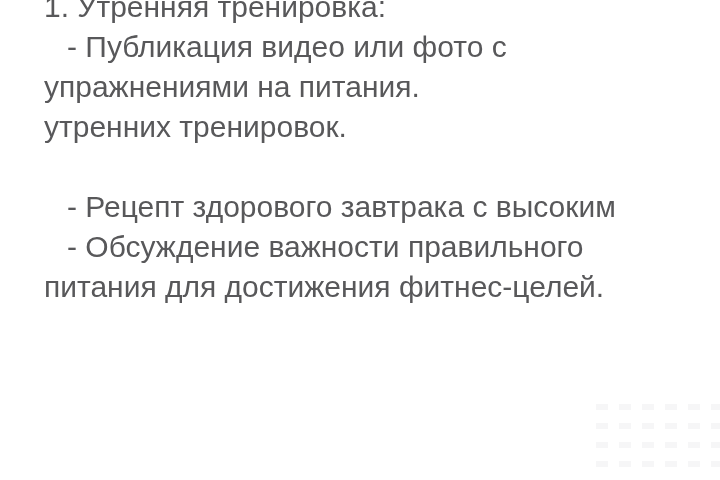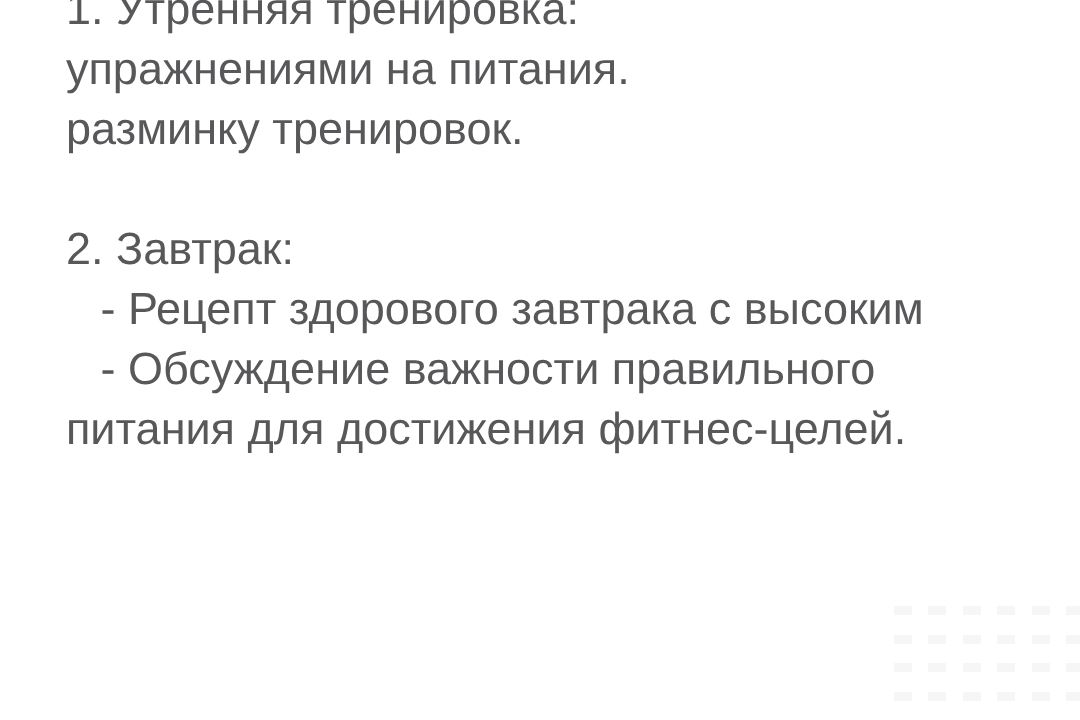--- a/index.html
+++ b/index.html
@@ -54,22 +54,22 @@
       repeating-linear-gradient(to bottom, transparent 0 6px, #ffffff 6px 19px),
       repeating-linear-gradient(to right, #f6f6f7 0 12px, transparent 12px 23px);
   }
 </style>
 </head>
 <body>
 
 <div class="page">
   <div class="textblock">
     <div class="line">1. Утренняя тренировка:</div>
+    <div class="line indent">- Публикация видео или фото с</div>
     <div class="line">упражнениями на питания.</div>
-    <div class="line">разминку тренировок.</div>
+    <div class="line">утренних тренировок.</div>
     <div class="line blank"></div>
-    <div class="line">2. Завтрак:</div>
     <div class="line indent">- Рецепт здорового завтрака с высоким</div>
     <div class="line indent">- Обсуждение важности правильного</div>
     <div class="line">питания для достижения фитнес-целей.</div>
   </div>
   <div class="watermark"></div>
 </div>
 
 </body></html>

